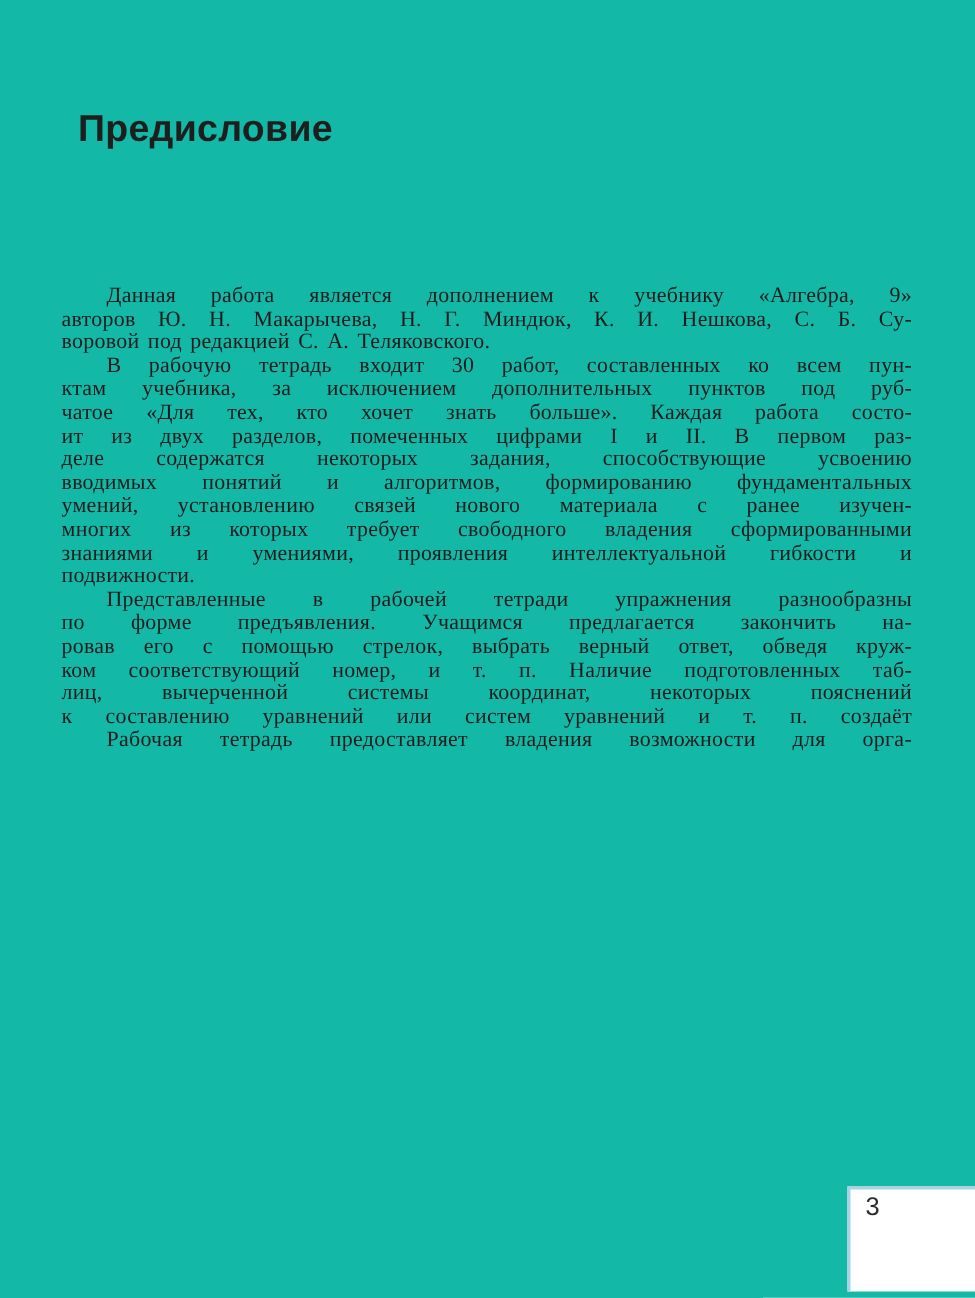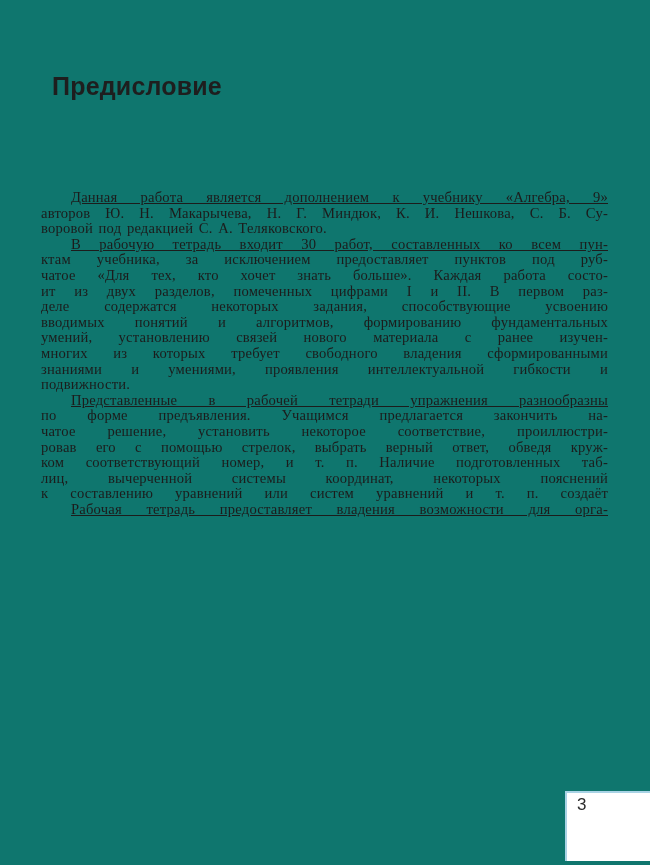--- a/index.html
+++ b/index.html
@@ -7,21 +7,21 @@
     width: 650px;
     height: 865px;
     background: #ffffff;
     position: relative;
     overflow: hidden;
     font-family: "Liberation Serif", serif;
   }
   .page {
     position: absolute;
     inset: 0;
-    background: #0f766e;
+    background: #14b8a6;
   }
   .title {
     position: absolute;
     left: 52px;
     top: 72px;
     font-family: "Liberation Sans", sans-serif;
     font-weight: bold;
     font-size: 25px;
     letter-spacing: 0.2px;
     color: #1e1e1e;
@@ -37,21 +37,21 @@
     color: #1c1c1c;
     letter-spacing: 0.2px;
     word-spacing: 0.12em;
   }
   .para { margin: 0; padding: 0; }
   .line {
     text-align: justify;
     text-align-last: justify;
     white-space: normal;
   }
-  .line.first { text-indent: 30px; text-decoration: underline; }
+  .line.first { text-indent: 30px; }
   .line.last {
     text-align: left;
     text-align-last: left;
   }
   .page-num-box {
     position: absolute;
     left: 565px;
     top: 791px;
     width: 85px;
     height: 70px;
@@ -77,34 +77,33 @@
   <h1 class="title">Предисловие</h1>
 
   <div class="textblock" id="textblock">
       <div class="para">
         <div class="line first">Данная работа является дополнением к учебнику «Алгебра, 9»</div>
         <div class="line">авторов Ю. Н. Макарычева, Н. Г. Миндюк, К. И. Нешкова, С. Б. Су-</div>
         <div class="line last">воровой под редакцией С. А. Теляковского.</div>
       </div>
       <div class="para">
         <div class="line first">В рабочую тетрадь входит 30 работ, составленных ко всем пун-</div>
-        <div class="line">ктам учебника, за исключением предоставляет пунктов под руб-</div>
+        <div class="line">ктам учебника, за исключением дополнительных пунктов под руб-</div>
         <div class="line">чатое «Для тех, кто хочет знать больше». Каждая работа состо-</div>
         <div class="line">ит из двух разделов, помеченных цифрами I и II. В первом раз-</div>
         <div class="line">деле содержатся некоторых задания, способствующие усвоению</div>
         <div class="line">вводимых понятий и алгоритмов, формированию фундаментальных</div>
         <div class="line">умений, установлению связей нового материала с ранее изучен-</div>
         <div class="line">многих из которых требует свободного владения сформированными</div>
         <div class="line">знаниями и умениями, проявления интеллектуальной гибкости и</div>
         <div class="line last">подвижности.</div>
       </div>
       <div class="para">
         <div class="line first">Представленные в рабочей тетради упражнения разнообразны</div>
         <div class="line">по форме предъявления. Учащимся предлагается закончить на-</div>
-        <div class="line">чатое решение, установить некоторое соответствие, проиллюстри-</div>
         <div class="line">ровав его с помощью стрелок, выбрать верный ответ, обведя круж-</div>
         <div class="line">ком соответствующий номер, и т. п. Наличие подготовленных таб-</div>
         <div class="line">лиц, вычерченной системы координат, некоторых пояснений</div>
         <div class="line">к составлению уравнений или систем уравнений и т. п. создаёт</div>
       </div>
       <div class="para">
         <div class="line first">Рабочая тетрадь предоставляет владения возможности для орга-</div>
       </div>
     </div>
 

